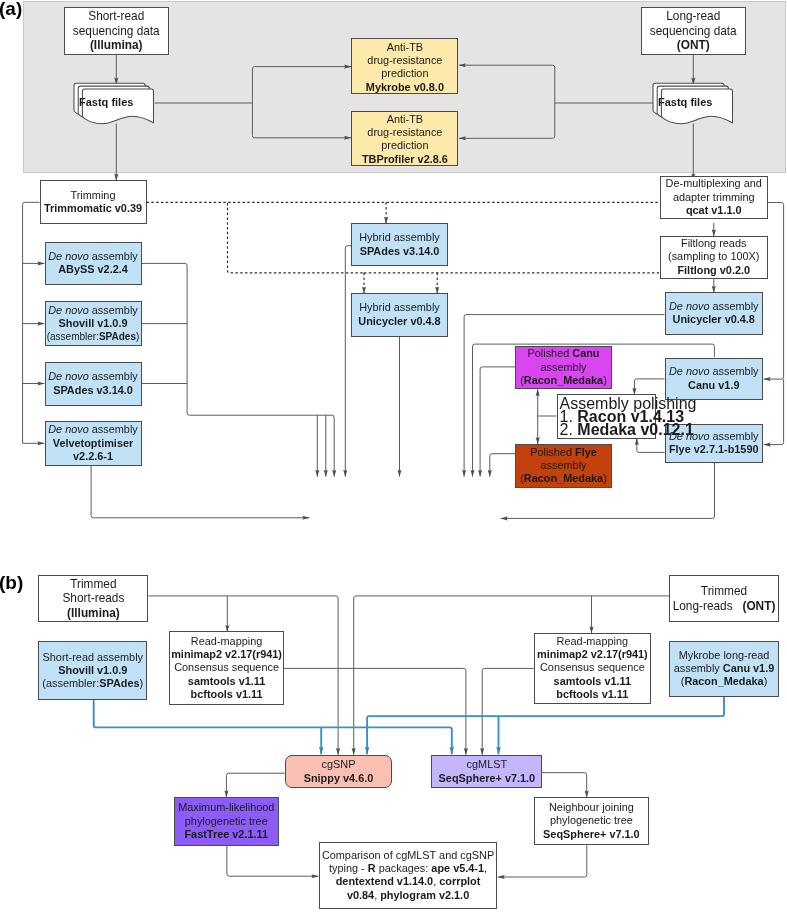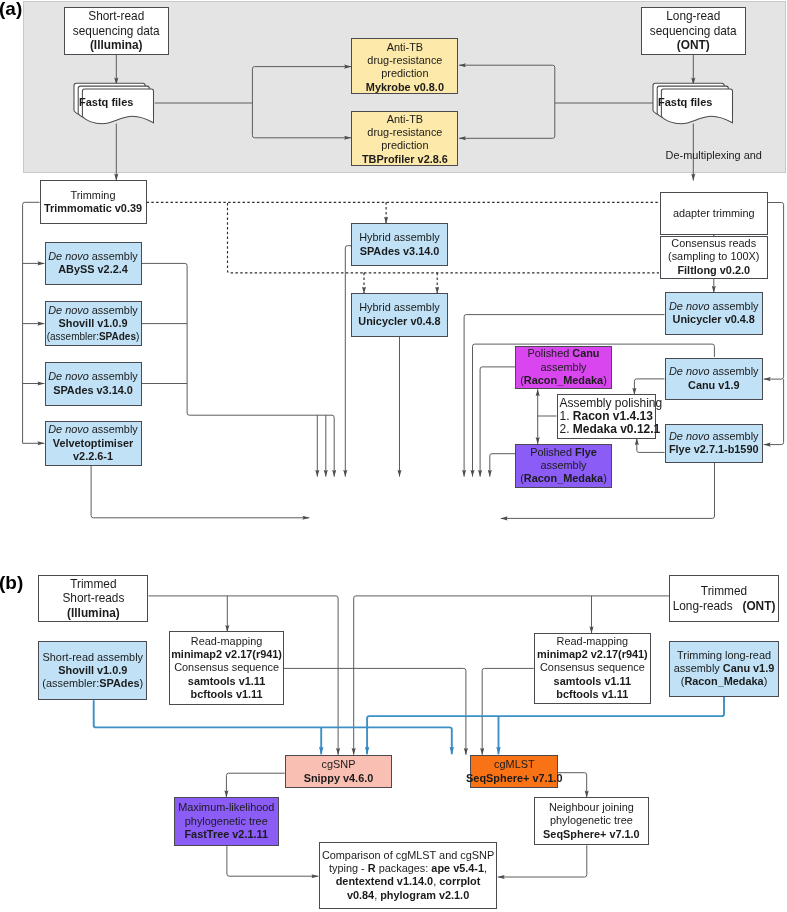--- a/index.html
+++ b/index.html
@@ -162,28 +162,28 @@
 <div class="node " style="left:351.0px;top:223.0px;width:97.0px;height:43.0px;background:#c1e2f6;font-size:10.9px;line-height:13.3px;">
   <div class="ln"><span>Hybrid assembly</span></div>
   <div class="ln"><b>SPAdes v3.14.0</b></div>
 </div>
 
 <div class="node " style="left:351.0px;top:293.0px;width:97.0px;height:43.5px;background:#c1e2f6;font-size:10.9px;line-height:13.3px;">
   <div class="ln"><span>Hybrid assembly</span></div>
   <div class="ln"><b>Unicycler v0.4.8</b></div>
 </div>
 
-<div class="node " style="left:660.0px;top:192px;width:107.5px;height:42.5px;background:#ffffff;font-size:10.9px;line-height:13.3px;gap:44px;">
+<div class="node " style="left:660.0px;top:176px;width:107.5px;height:42.5px;background:#ffffff;font-size:10.9px;line-height:13.3px;">
   <div class="ln"><span>De-multiplexing and</span></div>
   <div class="ln"><span>adapter trimming</span></div>
   <div class="ln"><b>qcat v1.1.0</b></div>
 </div>
 
 <div class="node " style="left:660.0px;top:235.5px;width:107.5px;height:43.0px;background:#ffffff;font-size:10.9px;line-height:13.3px;">
-  <div class="ln"><span>Consensus reads</span></div>
+  <div class="ln"><span>Filtlong reads</span></div>
   <div class="ln"><span>(sampling to 100X)</span></div>
   <div class="ln"><b>Filtlong v0.2.0</b></div>
 </div>
 
 <div class="node " style="left:664.5px;top:292.0px;width:98.5px;height:42.5px;background:#c1e2f6;font-size:10.9px;line-height:13.3px;">
   <div class="ln"><i>De novo</i><span> assembly</span></div>
   <div class="ln"><b>Unicycler v0.4.8</b></div>
 </div>
 
 <div class="node " style="left:664.5px;top:357.5px;width:98.5px;height:42.0px;background:#c1e2f6;font-size:10.9px;line-height:13.3px;">
@@ -195,27 +195,27 @@
   <div class="ln"><i>De novo</i><span> assembly</span></div>
   <div class="ln"><b>Flye v2.7.1-b1590</b></div>
 </div>
 
 <div class="node " style="left:515.0px;top:345.5px;width:97.0px;height:43.5px;background:#d946ef;font-size:10.9px;line-height:13.3px;">
   <div class="ln"><span>Polished </span><b>Canu</b></div>
   <div class="ln"><span>assembly</span></div>
   <div class="ln"><span>(</span><b>Racon_Medaka</b><span>)</span></div>
 </div>
 
-<div class="node " style="left:515.0px;top:444.0px;width:97.0px;height:43.5px;background:#8b5cf6;font-size:10.9px;line-height:13.3px;">
+<div class="node " style="left:515.0px;top:444.0px;width:97.0px;height:43.5px;background:#c2410c;font-size:10.9px;line-height:13.3px;">
   <div class="ln"><span>Polished </span><b>Flye</b></div>
   <div class="ln"><span>assembly</span></div>
   <div class="ln"><span>(</span><b>Racon_Medaka</b><span>)</span></div>
 </div>
 
-<div class="node " style="left:556.5px;top:394.0px;width:99.0px;height:45.0px;background:#ffffff;font-size:12px;line-height:13.3px;align-items:flex-start;text-align:left;padding-left:2px;">
+<div class="node " style="left:556.5px;top:394.0px;width:99.0px;height:45.0px;background:#ffffff;font-size:16px;line-height:13.3px;align-items:flex-start;text-align:left;padding-left:2px;">
   <div class="ln"><span>Assembly polishing</span></div>
   <div class="ln"><span>1. </span><b>Racon v1.4.13</b></div>
   <div class="ln"><span>2. </span><b>Medaka v0.12.1</b></div>
 </div>
 
 
 <div class="node " style="left:38.3px;top:575.2px;width:110.2px;height:47.0px;background:#ffffff;font-size:11.85px;line-height:14.5px;">
   <div class="ln"><span>Trimmed</span></div>
   <div class="ln"><span>Short-reads</span></div>
   <div class="ln"><b>(Illumina)</b></div>
@@ -226,47 +226,47 @@
   <div class="ln"><span>Long-reads   </span><b>(ONT)</b></div>
 </div>
 
 <div class="node " style="left:38.3px;top:640.8px;width:109.0px;height:59.5px;background:#c1e2f6;font-size:10.9px;line-height:13.3px;">
   <div class="ln"><span>Short-read assembly</span></div>
   <div class="ln"><b>Shovill v1.0.9</b></div>
   <div class="ln"><span>(assembler:</span><b>SPAdes</b><span>)</span></div>
 </div>
 
 <div class="node " style="left:669.2px;top:641.1px;width:109.7px;height:55.5px;background:#c1e2f6;font-size:10.9px;line-height:13.3px;">
-  <div class="ln"><span>Trimming long-read</span></div>
+  <div class="ln"><span>Mykrobe long-read</span></div>
   <div class="ln"><span>assembly </span><b>Canu v1.9</b></div>
   <div class="ln"><span>(</span><b>Racon_Medaka</b><span>)</span></div>
 </div>
 
 <div class="node " style="left:169.4px;top:631.3px;width:114.4px;height:73.6px;background:#ffffff;font-size:10.9px;line-height:13.3px;">
   <div class="ln"><span>Read-mapping</span></div>
   <div class="ln"><b>minimap2 v2.17(r941)</b></div>
   <div class="ln"><span>Consensus sequence</span></div>
   <div class="ln"><b>samtools v1.11</b></div>
   <div class="ln"><b>bcftools v1.11</b></div>
 </div>
 
 <div class="node " style="left:533.8px;top:632.6px;width:117.1px;height:71.0px;background:#ffffff;font-size:10.9px;line-height:13.3px;">
   <div class="ln"><span>Read-mapping</span></div>
   <div class="ln"><b>minimap2 v2.17(r941)</b></div>
   <div class="ln"><span>Consensus sequence</span></div>
   <div class="ln"><b>samtools v1.11</b></div>
   <div class="ln"><b>bcftools v1.11</b></div>
 </div>
 
-<div class="node " style="left:284.7px;top:755.0px;width:107.6px;height:33.0px;background:#f9bfb3;font-size:10.9px;line-height:13.3px;">
+<div class="node " style="left:284.7px;top:755.0px;width:107.6px;height:33.0px;background:#f9bfb3;font-size:10.9px;line-height:13.3px;border-radius:7px;">
   <div class="ln"><span>cgSNP</span></div>
   <div class="ln"><b>Snippy v4.6.0</b></div>
 </div>
 
-<div class="node " style="left:431.4px;top:755.0px;width:88px;height:33.0px;background:#f97316;font-size:10.9px;line-height:13.3px;margin-left:39px;">
+<div class="node " style="left:431.4px;top:755.0px;width:111px;height:33.0px;background:#c4b5fd;font-size:10.9px;line-height:13.3px;">
   <div class="ln"><span>cgMLST</span></div>
   <div class="ln"><b>SeqSphere+ v7.1.0</b></div>
 </div>
 
 <div class="node " style="left:174.0px;top:796.5px;width:104.5px;height:49.5px;background:#8b5cf6;font-size:10.9px;line-height:13.3px;">
   <div class="ln"><span>Maximum-likelihood</span></div>
   <div class="ln"><span>phylogenetic tree</span></div>
   <div class="ln"><b>FastTree v2.1.11</b></div>
 </div>
 

